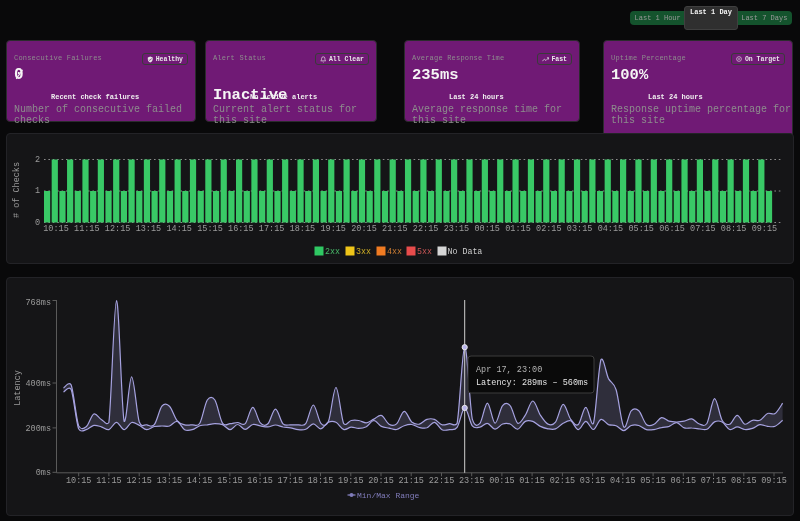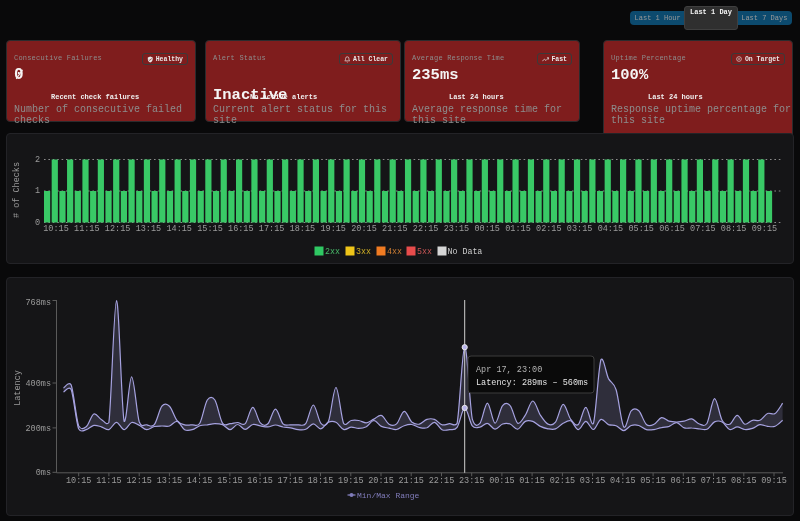--- a/index.html
+++ b/index.html
@@ -1,50 +1,50 @@
 <!DOCTYPE html>
 <html><head><meta charset="utf-8">
 <style>
   * { margin:0; padding:0; box-sizing:border-box; }
   html,body { width:800px; height:521px; background:#09090a; overflow:hidden;
     font-family:"Liberation Mono", monospace; }
   .abs { position:absolute; }
-  .card { position:absolute; background:#7f1d1d; border:1px solid #2b2b2d; border-radius:4px; }
+  .card { position:absolute; background:#701a75; border:1px solid #2b2b2d; border-radius:4px; }
   .chartcard { position:absolute; background:#151517; border:1px solid #232327; border-radius:4px; }
   .lbl { font-size:7px; color:#8d8d8d; letter-spacing:0.2px; }
   .val { font-size:15.5px; font-weight:bold; color:#f5f5f5; }
   .sub { font-size:7px; font-weight:bold; color:#efefef;padding-left:37px; }
   .desc { font-size:10px; color:#8d8d8d; }
   .badge { position:absolute; top:12px; height:12px; border:1px solid #3a3a3a; border-radius:3px;
      display:flex; align-items:center; gap:2.5px; padding:0 4px; font-size:6.5px; font-weight:bold; color:#e9e9e9; background:transparent;}
   .badge svg { display:block; }
   text { font-family:"Liberation Mono", monospace; }
 </style></head>
 <body>
 
-<div class="abs" style="left:630px; top:11px; width:162px; height:14px; background:#0c4a6e; border-radius:4px; display:flex; align-items:center; padding:1.5px; gap:0;">
+<div class="abs" style="left:630px; top:11px; width:162px; height:14px; background:#14532d; border-radius:4px; display:flex; align-items:center; padding:1.5px; gap:0;">
   <div style="flex:1; text-align:center; font-size:7px; color:#9a9a9a; line-height:11px;">Last 1 Hour</div>
   <div style="flex:1; text-align:center; font-size:7px; color:#f2f2f2; font-weight:bold; background:#2f2f2f; border:1px solid #3f3f3f; border-radius:3px; line-height:10px; height:24px;">Last 1 Day</div>
   <div style="flex:1; text-align:center; font-size:7px; color:#9a9a9a; line-height:11px;">Last 7 Days</div>
 </div>
 
 <div class="card" style="left:6px; top:40px; width:190px; height:82px;">
   <div class="abs lbl" style="left:7px; top:13px;">Consecutive Failures</div>
   <div class="badge" style="right:7px;">
     <svg width="6.5" height="7" viewBox="0 0 24 24" fill="#e8e8e8">
         <path d="M12 1L3 5v6c0 5.55 3.84 10.74 9 12 5.16-1.26 9-6.45 9-12V5l-9-4zm-2 16l-4-4 1.41-1.41L10 14.17l6.59-6.59L18 9l-8 8z"></path>
       </svg>
     <span>Healthy</span>
     </div>
   <div class="abs val" style="left:7px; top:25px; font-size:16px;">0</div>
   <div class="abs" style="left:11.9px; top:27.8px; width:1.2px; height:10.5px; background:#f5f5f5; transform:rotate(35deg); transform-origin:center; z-index:2;"></div>
     <div class="abs sub" style="left:7px; top:52px;">Recent check failures</div>
   <div class="abs desc" style="left:7px; top:63px;">Number of consecutive failed checks</div>
 </div>
-<div class="card" style="left:205px; top:40px; width:196px; height:82px;font-family:Liberation Mono, monospace;">
+<div class="card" style="left:205px; top:40px; width:172px; height:82px;font-family:Liberation Mono, monospace;">
   <div class="abs lbl" style="left:7px; top:13px;">Alert Status</div>
   <div class="badge" style="right:7px;">
     <svg width="6.5" height="7" viewBox="0 0 24 24" fill="none" stroke="#e8e8e8" stroke-width="2.6">
         <path d="M18 8a6 6 0 0 0-12 0c0 7-3 9-3 9h18s-3-2-3-9"></path>
         <path d="M13.73 21a2 2 0 0 1-3.46 0"></path>
       </svg>
     <span>All Clear</span>
     </div>
   <div class="abs val" style="left:7px; top:25px;margin-top:20px;">Inactive</div>
   <div class="abs sub" style="left:7px; top:52px;">No active alerts</div>

